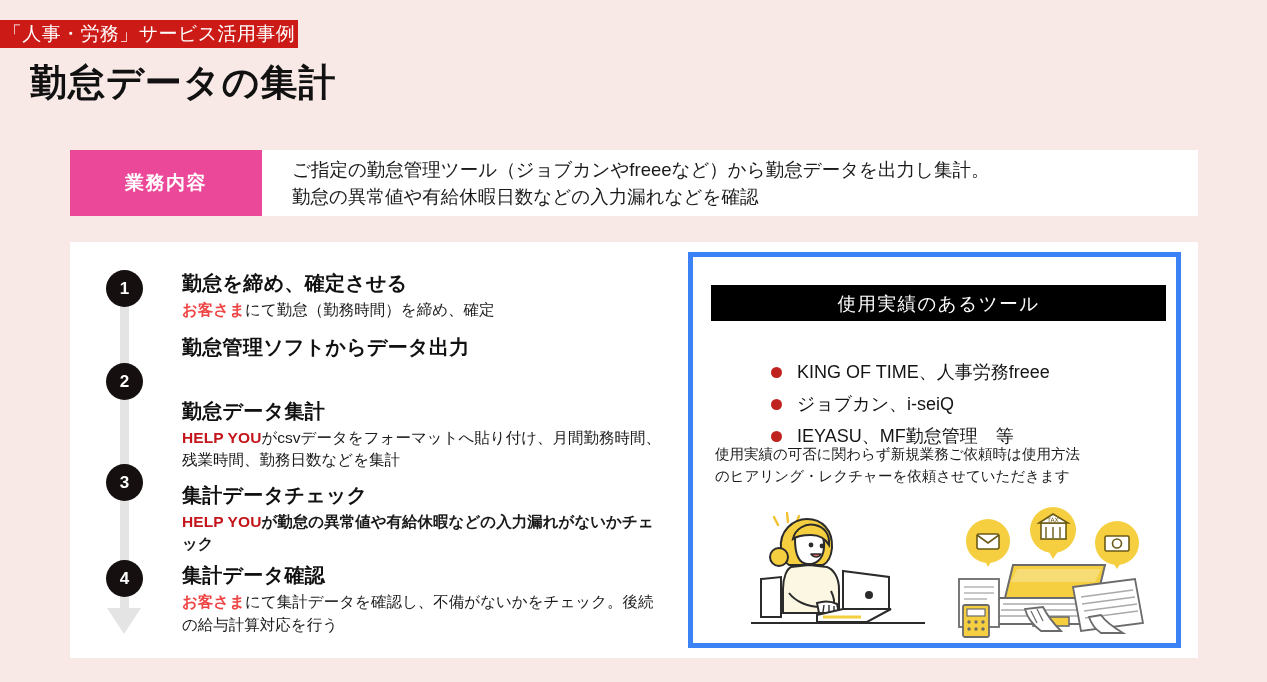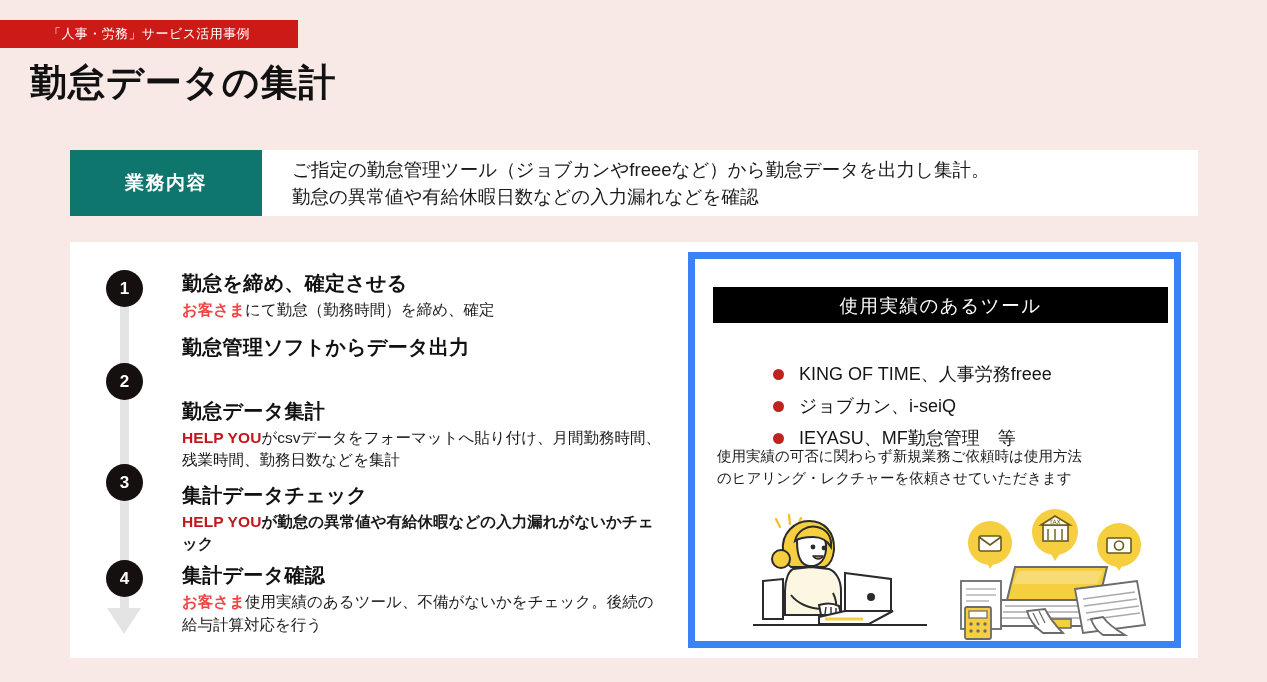--- a/index.html
+++ b/index.html
@@ -23,21 +23,21 @@
     top: 20px;
     width: 298px;
     height: 28px;
     background: #cc1a16;
     display: flex;
     align-items: center;
     justify-content: center;
   }
   .tag-banner span {
     color: #ffffff;
-    font-size: 13px;
+    font-size: 19px;
     letter-spacing: 0.4px;
     font-family: "DejaVu Serif", "Liberation Serif", serif;
     white-space: nowrap;
   }
 
   
   .page-title {
     position: absolute;
     left: 30px;
     top: 62px;
@@ -56,21 +56,21 @@
     top: 150px;
     width: 1128px;
     height: 66px;
     background: #ffffff;
     display: flex;
     align-items: stretch;
   }
   .summary-label {
     width: 192px;
     flex: 0 0 192px;
-    background: #0f766e;
+    background: #ec4899;
     color: #ffffff;
     display: flex;
     align-items: center;
     justify-content: center;
     font-size: 19px;
     font-weight: 700;
     letter-spacing: 1.5px;
   }
   .summary-text {
     flex: 1;
@@ -183,21 +183,21 @@
   }
 
   
   .tools-card {
     position: absolute;
     left: 618px;
     top: 10px;
     width: 493px;
     height: 396px;
     background: #ffffff;
-    border: 7px solid #3b82f6;
+    border: 5px solid #3b82f6;
     box-sizing: border-box;
   }
   .tools-header {
     position: absolute;
     left: 18px;
     top: 28px;
     width: 455px;
     height: 36px;
     background: #000000;
     display: flex;
@@ -311,21 +311,21 @@
     <div class="step-block s4">
       <div class="step-title">集計データチェック</div>
       <div class="step-desc bold-body">
         <span class="kw-helpyou">HELP YOU</span><span>が勤怠の異常値や有給休暇などの入力漏れがないかチェック</span>
       </div>
     </div>
 
     <div class="step-block s5">
       <div class="step-title">集計データ確認</div>
       <div class="step-desc">
-        <span class="kw-customer">お客さま</span><span>使用実績のあるツール、不備がないかをチェック。後続の給与計算対応を行う</span>
+        <span class="kw-customer">お客さま</span><span>にて集計データを確認し、不備がないかをチェック。後続の給与計算対応を行う</span>
       </div>
     </div>
   </div>
 
   <div class="tools-card">
     <div class="tools-header">
       <span>使用実績のあるツール</span>
     </div>
 
     <ul class="tools-list">

